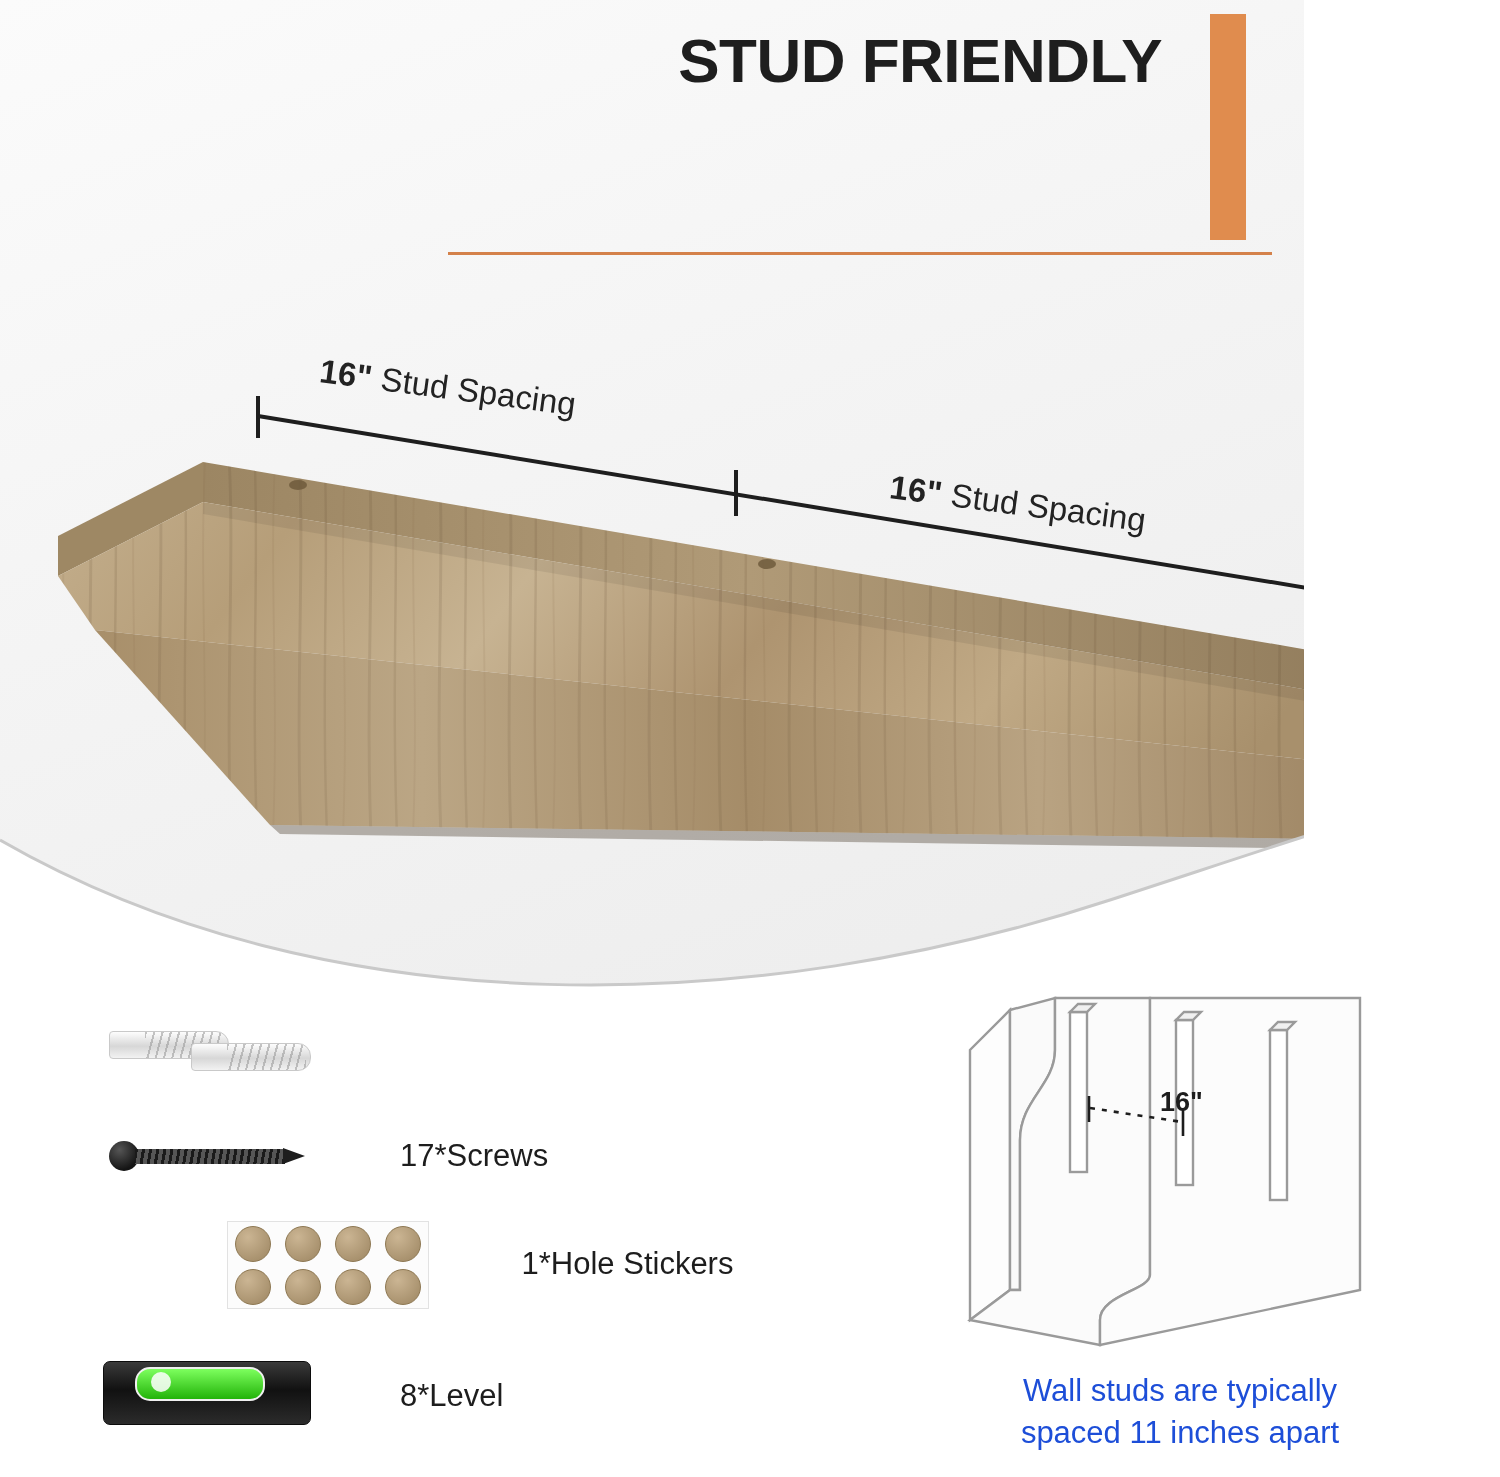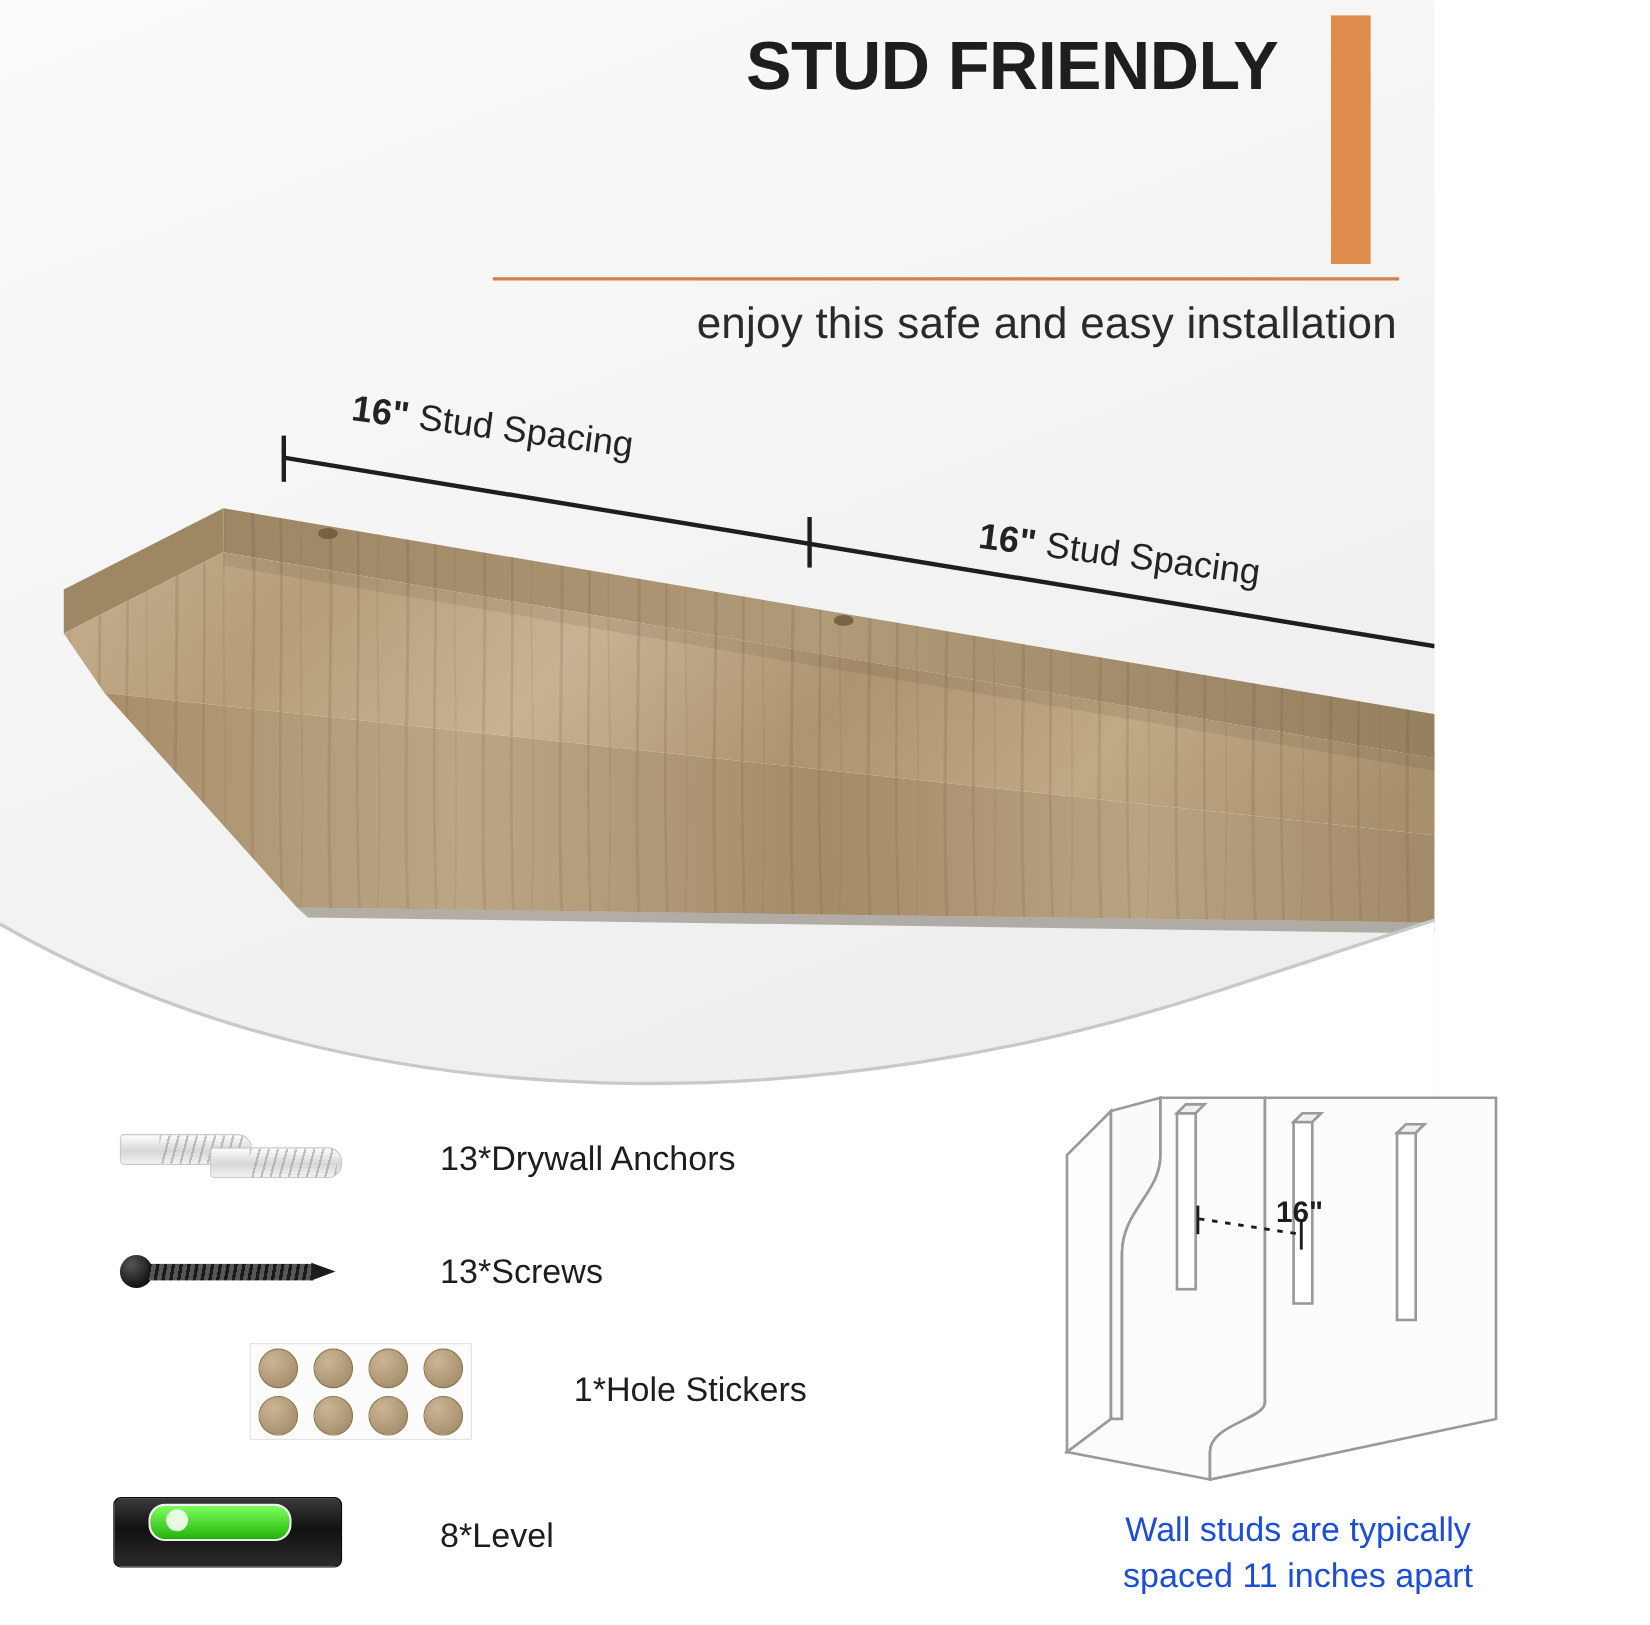--- a/index.html
+++ b/index.html
@@ -255,21 +255,20 @@
 <div id="top-section">
 
   <div id="accent-bar"></div>
 
   <div id="headline-block">
     <div id="headline-line1">STUD FRIENDLY</div>
   </div>
 
   <div id="headline-rule"></div>
 
-  <div id="subheadline">enjoy this safe and easy installation</div>
 
   <svg id="dim-line" viewBox="0 0 1090 240">
     <line x1="8" y1="16" x2="8" y2="58" stroke="#1e1e1e" stroke-width="4"></line>
     <line x1="8" y1="36" x2="1082" y2="212" stroke="#1e1e1e" stroke-width="4"></line>
     <line x1="486" y1="90" x2="486" y2="136" stroke="#1e1e1e" stroke-width="4"></line>
     <line x1="1082" y1="190" x2="1082" y2="234" stroke="#1e1e1e" stroke-width="4"></line>
   </svg>
 
   <div class="dim-label" id="dim-label-1">
     <b>16"</b><span> Stud Spacing</span>
@@ -342,30 +341,29 @@
   </svg>
 </div>
 
 <div id="bottom-section">
 
   <div class="part-row" style="top:8px;">
     <div class="part-icon">
       <div class="anchor" style="left:14px; top:22px; width:118px;"></div>
       <div class="anchor" style="left:96px; top:34px; width:118px;"></div>
     </div>
-    <div class="part-label">13*Drywall Anchors</div>
   </div>
 
   <div class="part-row" style="top:110px;">
     <div class="part-icon">
       <div class="screw-head" style="left:14px; top:30px;"></div>
       <div class="screw-shaft" style="left:40px; top:38px; width:150px;"></div>
       <div class="screw-tip" style="left:188px; top:37px;"></div>
     </div>
-    <div class="part-label">13*Screws</div>
+    <div class="part-label">17*Screws</div>
   </div>
 
   <div class="part-row" style="top:218px;justify-content:center;">
     <div class="part-icon">
       <div id="stickers-sheet">
         <div class="sticker-dot"></div>
           <div class="sticker-dot"></div>
           <div class="sticker-dot"></div>
           <div class="sticker-dot"></div>
         <div class="sticker-dot"></div>

